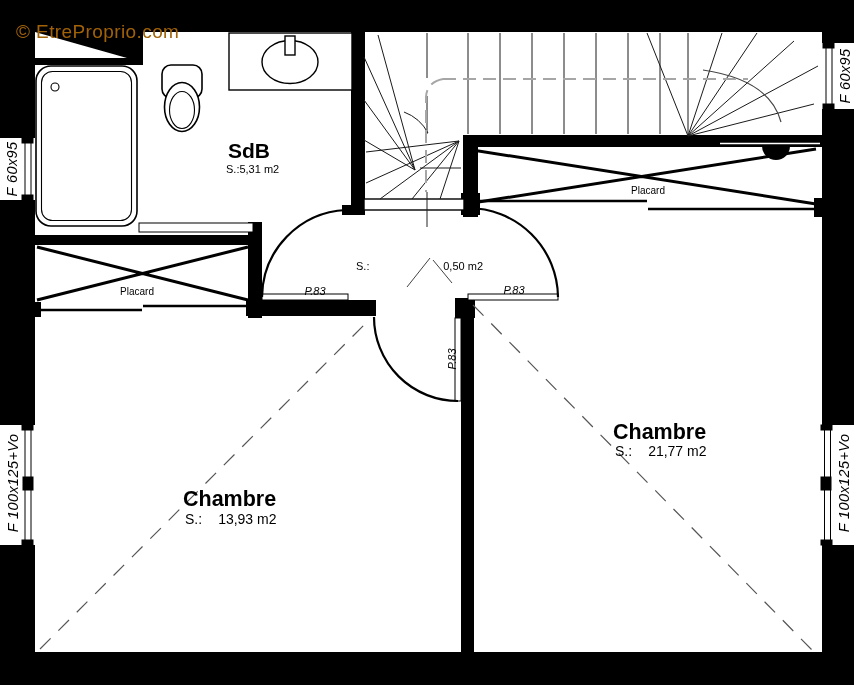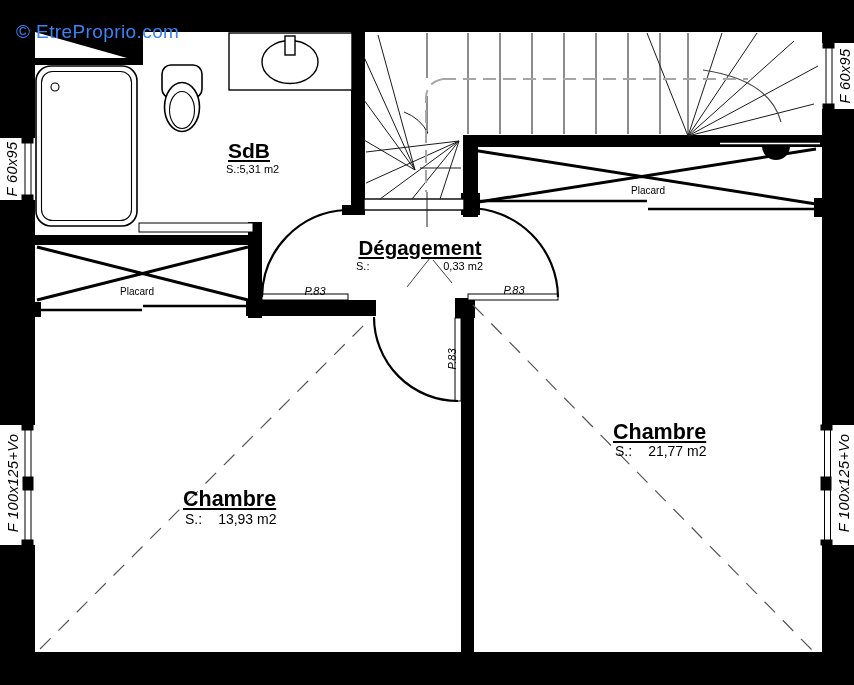--- a/index.html
+++ b/index.html
@@ -2,26 +2,26 @@
 <html><head>
 <meta charset="utf-8">
 <style>
   html,body { margin:0; padding:0; background:#fff; }
   .plan {
     position:relative; width:854px; height:685px; background:#ffffff;
     font-family:"Liberation Sans", sans-serif; overflow:hidden;
   }
   .plan svg { position:absolute; left:0; top:0; }
   .lbl { position:absolute; color:#000; white-space:nowrap; z-index:5; }
-  .room-name { font-weight:bold; font-size:21px; letter-spacing:0px;text-decoration:underline; }
+  .room-name { font-weight:bold; font-size:21px; letter-spacing:0px; }
   .room-area { font-size:11px; }
   .area-row { display:flex; }
   .center-anchor { transform:translate(-50%,-50%); }
   .vlabel { transform:translate(-50%,-50%) rotate(-90deg); }
-  .watermark { font-size:19px; color:#3b82f6; letter-spacing:0.4px; z-index:6; }
+  .watermark { font-size:19px; color:#a16207; letter-spacing:0.4px; z-index:6; }
   .win-label { font-size:14.5px; font-style:italic; letter-spacing:0.4px; }
   .door-label { font-size:11px; font-style:italic; }
   .closet-label { font-size:10px; }
 </style>
 </head>
 <body>
 
 <div class="plan">
 
   <svg width="854" height="685" viewBox="0 0 854 685">
@@ -148,24 +148,23 @@
       <line x1="407" y1="287" x2="430" y2="258"></line>
       <line x1="433" y1="260" x2="452" y2="283"></line>
     </g>
   </svg>
 
   <div class="lbl watermark" style="left:16px; top:21px;">© EtreProprio.com</div>
 
   <div class="lbl room-name" style="left:228px; top:139px;">SdB</div>
   <div class="lbl room-area" style="left:226px; top:163px;">S.:5,31 m2</div>
 
-  <div class="lbl room-name" style="left:350px; top:236px; width:140px; text-align:center; font-size:20.5px;">Dégagement</div>
   <div class="lbl room-area area-row" style="left:356px; top:260px; width:127px; justify-content:space-between;">
     <span>S.:</span>
-    <span>0,33 m2</span>
+    <span>0,50 m2</span>
   </div>
 
   <div class="lbl room-name" style="left:183px; top:487px; font-size:21.5px;">Chambre</div>
   <div class="lbl room-area area-row" style="left:185px; top:511px; gap:16px; font-size:14px;">
     <span>S.:</span>
     <span>13,93 m2</span>
   </div>
 
   <div class="lbl room-name" style="left:613px; top:420px; font-size:21.5px;">Chambre</div>
   <div class="lbl room-area area-row" style="left:615px; top:443px; gap:16px; font-size:14px;">

